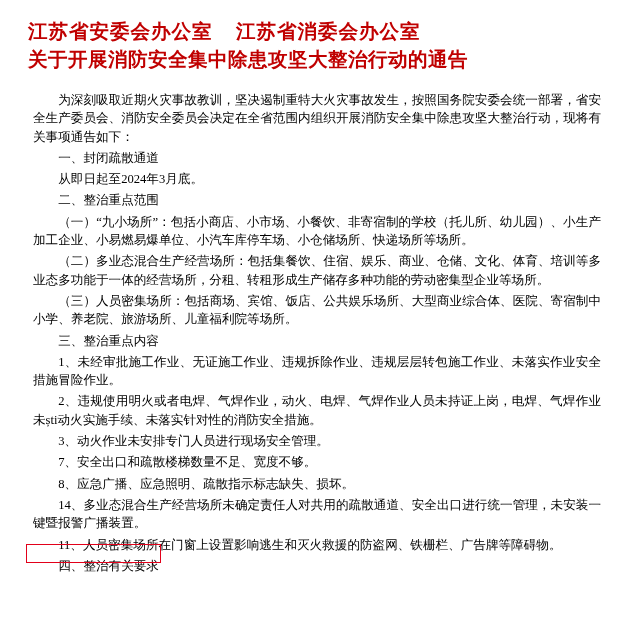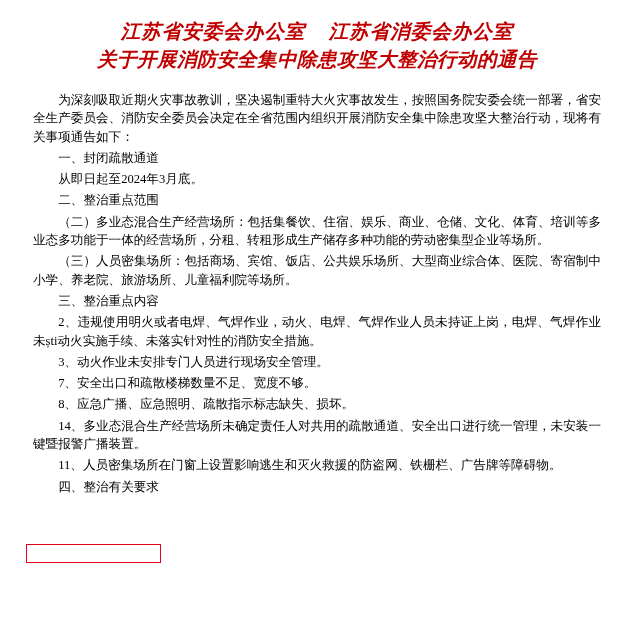--- a/index.html
+++ b/index.html
@@ -16,22 +16,21 @@
   .page {
     position: relative;
     width: 634px;
     height: 634px;
     box-sizing: border-box;
     padding: 0;
     background: #ffffff;
   }
   .title-block {
     padding: 18px 28px 4px 28px;
-    text-align: center;
-    font-style: italic;
+    text-align: left;
   }
   .title-line {
     color: #c00000;
     font-weight: bold;
     font-size: 19.5px;
     line-height: 28px;
     letter-spacing: 0.5px;
     white-space: pre;
   }
   .title-line.l1 {
@@ -76,23 +75,25 @@
   <div class="title-block">
     <div class="title-line l1">江苏省安委会办公室    江苏省消委会办公室</div>
     <div class="title-line l2">关于开展消防安全集中除患攻坚大整治行动的通告</div>
   </div>
 
   <div class="body-block clipped">
     <p class="p">为深刻吸取近期火灾事故教训，坚决遏制重特大火灾事故发生，按照国务院安委会统一部署，省安全生产委员会、消防安全委员会决定在全省范围内组织开展消防安全集中除患攻坚大整治行动，现将有关事项通告如下：</p>
     <p class="p">一、封闭疏散通道</p>
     <p class="p">从即日起至2024年3月底。</p>
     <p class="p">二、整治重点范围</p>
+    <p class="p">（一）“九小场所”：包括小商店、小市场、小餐饮、非寄宿制的学校（托儿所、幼儿园）、小生产加工企业、小易燃易爆单位、小汽车库停车场、小仓储场所、快递场所等场所。</p>
     <p class="p">（二）多业态混合生产经营场所：包括集餐饮、住宿、娱乐、商业、仓储、文化、体育、培训等多业态多功能于一体的经营场所，分租、转租形成生产储存多种功能的劳动密集型企业等场所。</p>
     <p class="p">（三）人员密集场所：包括商场、宾馆、饭店、公共娱乐场所、大型商业综合体、医院、寄宿制中小学、养老院、旅游场所、儿童福利院等场所。</p>
     <p class="p">三、整治重点内容</p>
+    <p class="p">1、未经审批施工作业、无证施工作业、违规拆除作业、违规层层转包施工作业、未落实作业安全措施冒险作业。</p>
     <p class="p">2、违规使用明火或者电焊、气焊作业，动火、电焊、气焊作业人员未持证上岗，电焊、气焊作业未ști动火实施手续、未落实针对性的消防安全措施。</p>
     <p class="p">3、动火作业未安排专门人员进行现场安全管理。</p>
     <p class="p">7、安全出口和疏散楼梯数量不足、宽度不够。</p>
     <p class="p">8、应急广播、应急照明、疏散指示标志缺失、损坏。</p>
     <p class="p">14、多业态混合生产经营场所未确定责任人对共用的疏散通道、安全出口进行统一管理，未安装一键暨报警广播装置。</p>
     <p class="p">11、人员密集场所在门窗上设置影响逃生和灭火救援的防盗网、铁栅栏、广告牌等障碍物。</p>
     <p class="p">四、整治有关要求</p>
 
   </div>
 

